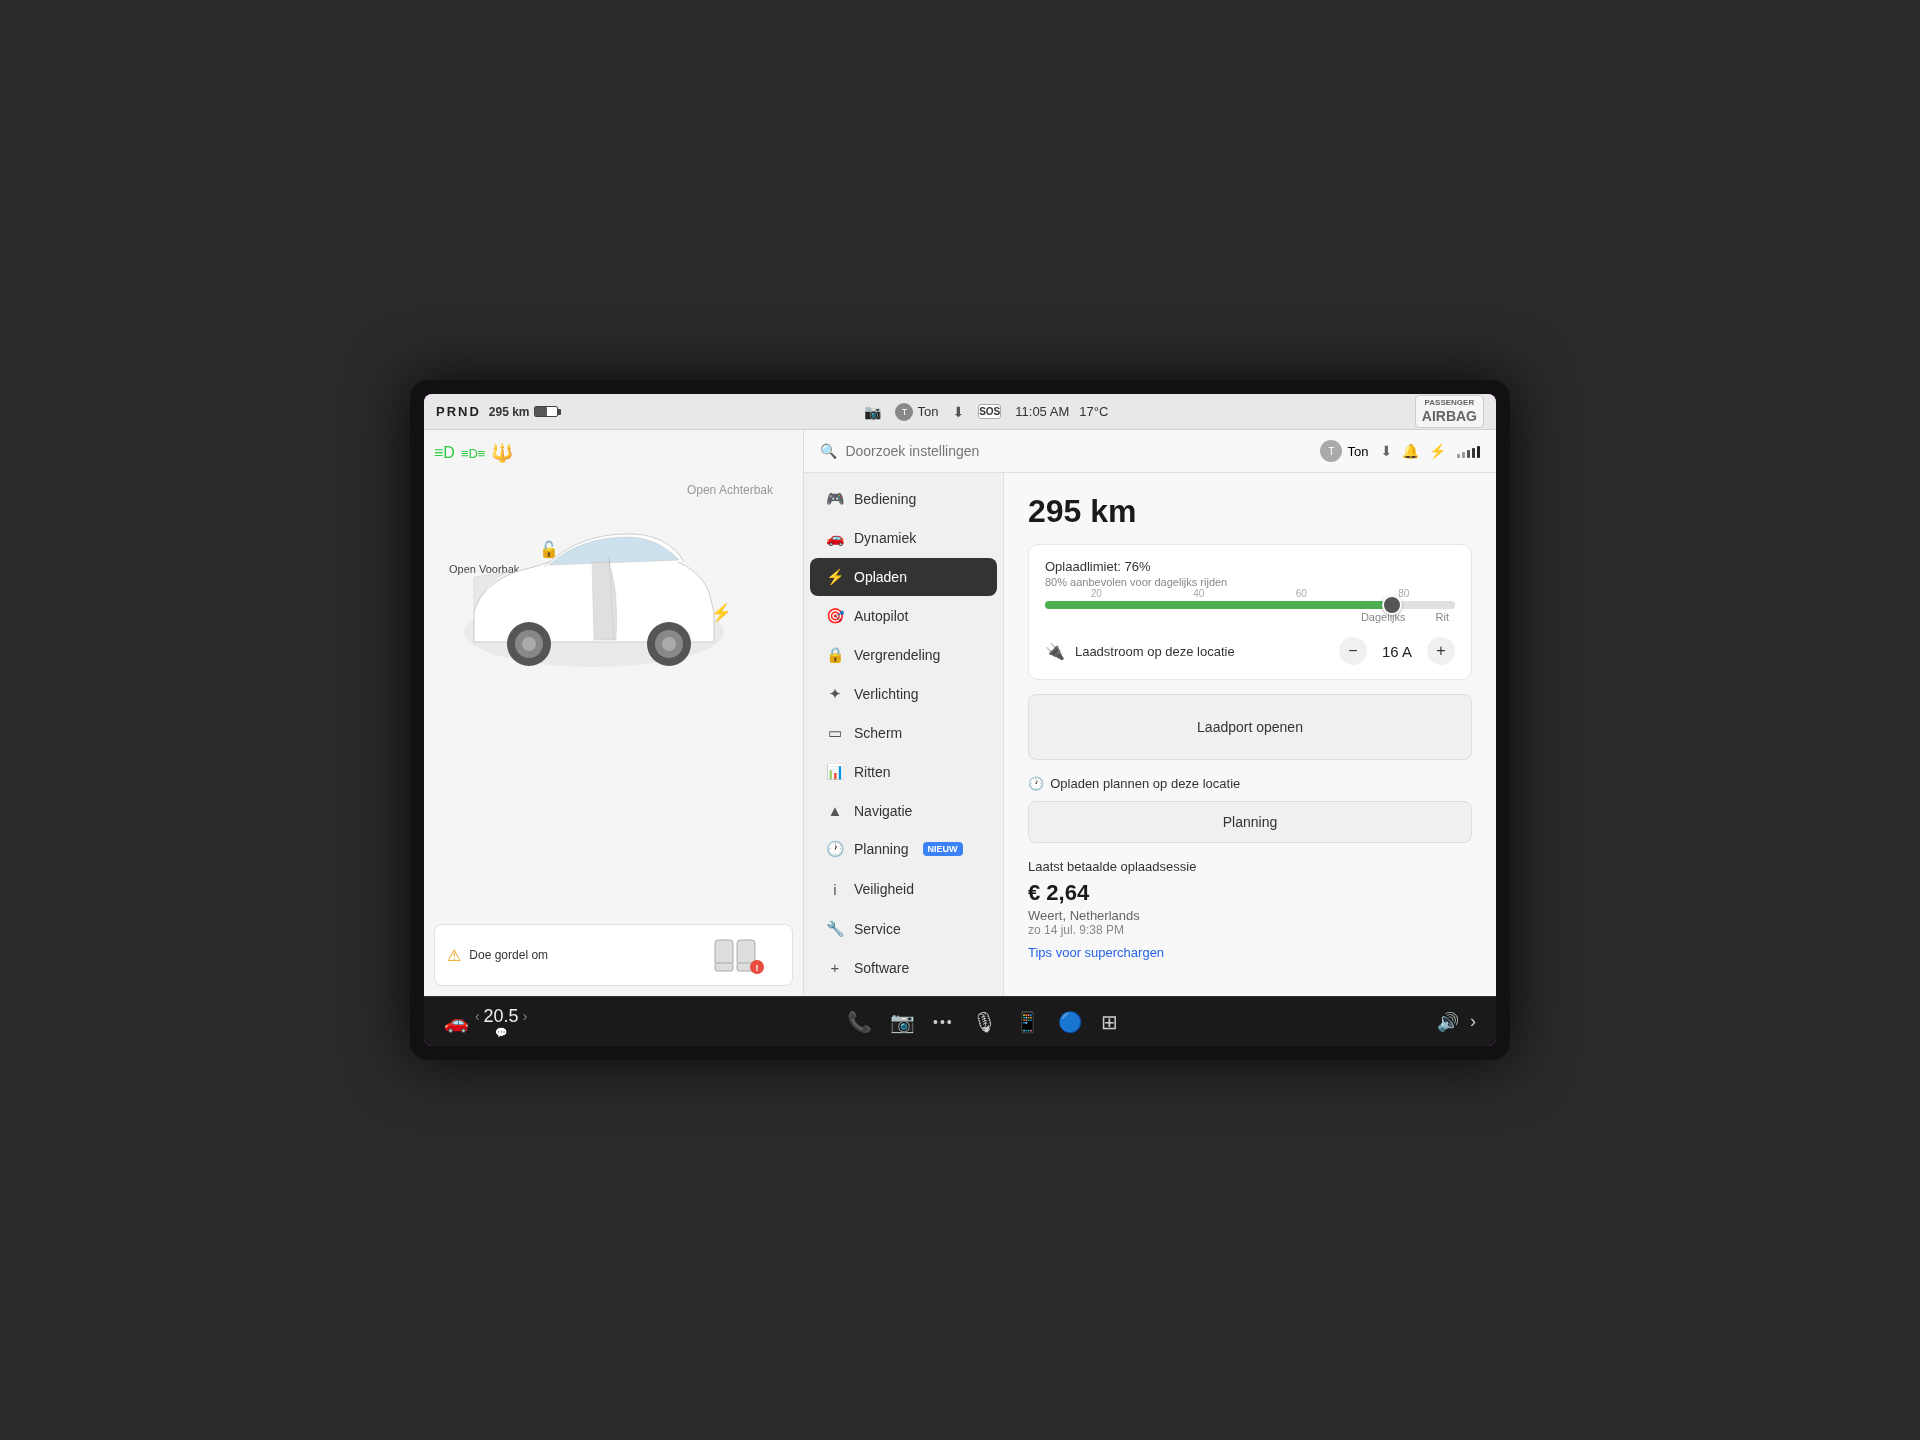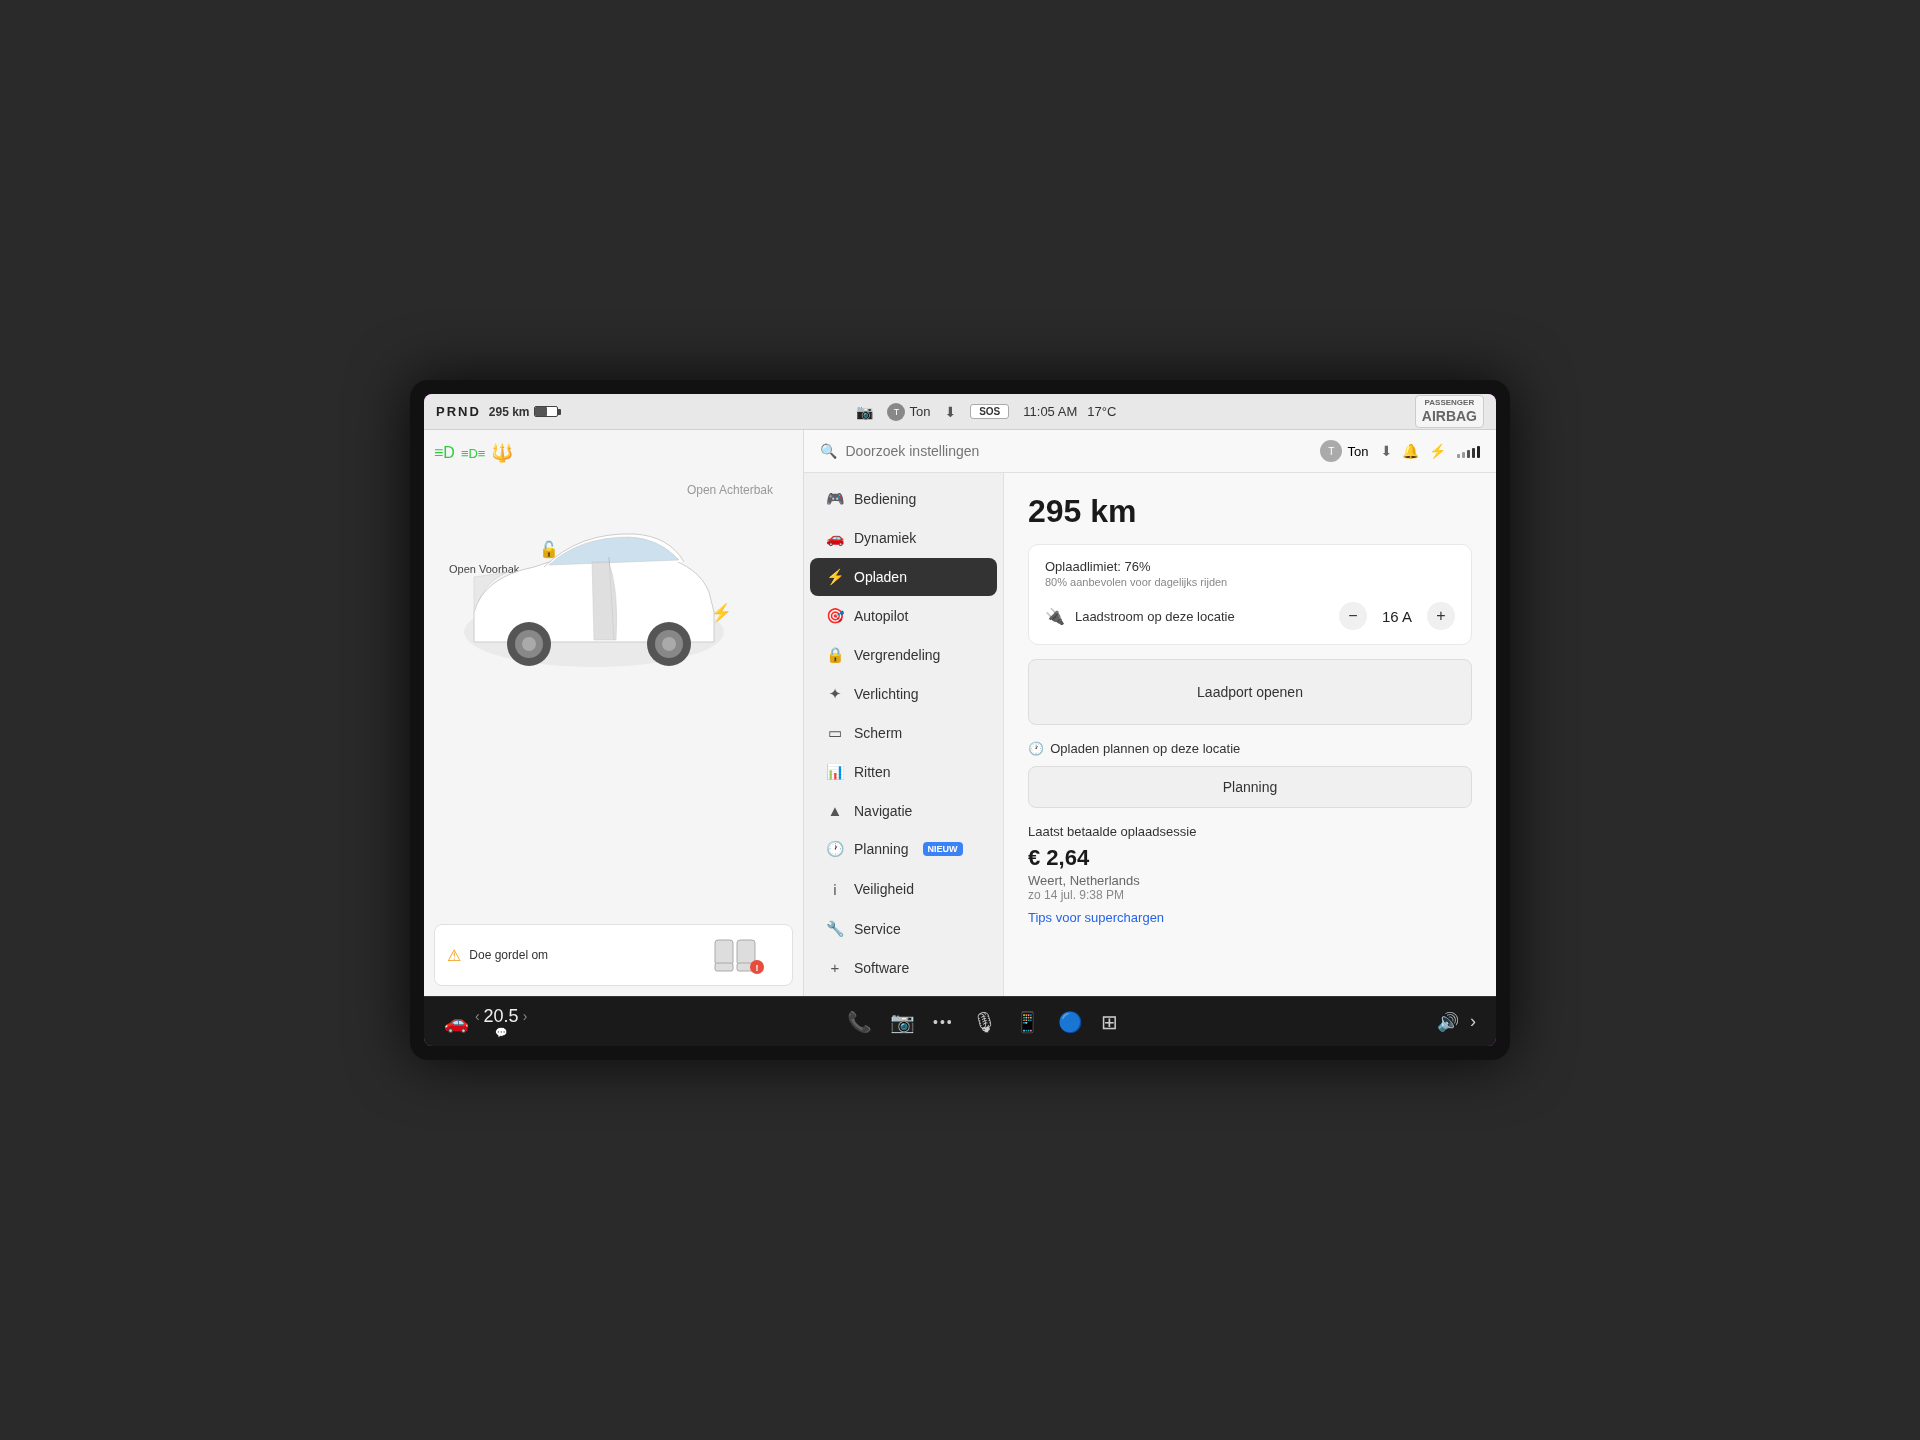--- a/index.html
+++ b/index.html
@@ -47,21 +47,21 @@
     .range-display { display: flex; align-items: center; gap: 4px; font-size: 12px; font-weight: 600; }
     .battery-icon { display: inline-flex; align-items: center; }
     .battery-rect { width: 24px; height: 11px; border: 1.5px solid #444; border-radius: 2px; position: relative; background: #fff; }
     .battery-rect::after { content: ''; position: absolute; right: -4px; top: 50%; transform: translateY(-50%); width: 3px; height: 6px; background: #444; border-radius: 0 1px 1px 0; }
     .battery-fill { height: 100%; background: #555; width: 55%; border-radius: 1px; }
     .status-center { flex: 1; display: flex; align-items: center; justify-content: center; gap: 14px; }
     .status-icon { font-size: 14px; color: #555; cursor: pointer; }
     .user-info { display: flex; align-items: center; gap: 4px; font-size: 13px; font-weight: 500; }
     .user-avatar-sm { width: 18px; height: 18px; border-radius: 50%; background: #888; display: flex; align-items: center; justify-content: center; color: #fff; font-size: 9px; }
     .time-temp { display: flex; align-items: center; gap: 10px; font-size: 13px; font-weight: 500; text-align: center; }
-    .sos-badge { background: #fff; border: 1px solid #aaa; border-radius: 3px; padding: 1px 8px; font-size: 10px; font-weight: bold; color: #333; }
+    .sos-badge { background: #fff; border: 1px solid #aaa; border-radius: 3px; padding: 1px 0; font-size: 10px; font-weight: bold; color: #333; }
     .status-right { display: flex; align-items: center; gap: 8px; }
     .airbag-badge { background: #f5f5f5; border: 1px solid #ccc; border-radius: 4px; padding: 2px 6px; font-size: 9px; color: #666; text-align: center; line-height: 1.2; }
 
     
     .main-content { flex: 1; display: flex; overflow: hidden; }
     .left-panel {
       width: 380px;
       background: #f5f5f5;
       display: flex;
       flex-direction: column;
@@ -459,20 +459,35 @@
           </div>
 
           <div class="content-area">
             <div class="content-title">295 km</div>
 
             
             <div class="charge-limit-card">
               <div class="charge-limit-title">Oplaadlimiet: 76%</div>
               <div class="charge-limit-sub">80% aanbevolen voor dagelijks rijden</div>
 
+              <div class="charge-slider-container">
+                <div class="slider-markers">
+                  <span>20</span>
+                  <span>40</span>
+                  <span>60</span>
+                  <span>80</span>
+                </div>
+                <div class="slider-track">
+                  <div class="slider-fill"></div>
+                </div>
+                <div class="daily-trip-labels">
+                  <span>Dagelijks</span>
+                  <span>Rit</span>
+                </div>
+              </div>
 
               <div class="charge-current-row">
                 <span class="charge-current-icon">🔌</span>
                 <span class="charge-current-label">Laadstroom op
 deze locatie</span>
                 <div class="current-control">
                   <button class="ctrl-btn">−</button>
                   <span class="current-value">16 A</span>
                   <button class="ctrl-btn">+</button>
                 </div>

